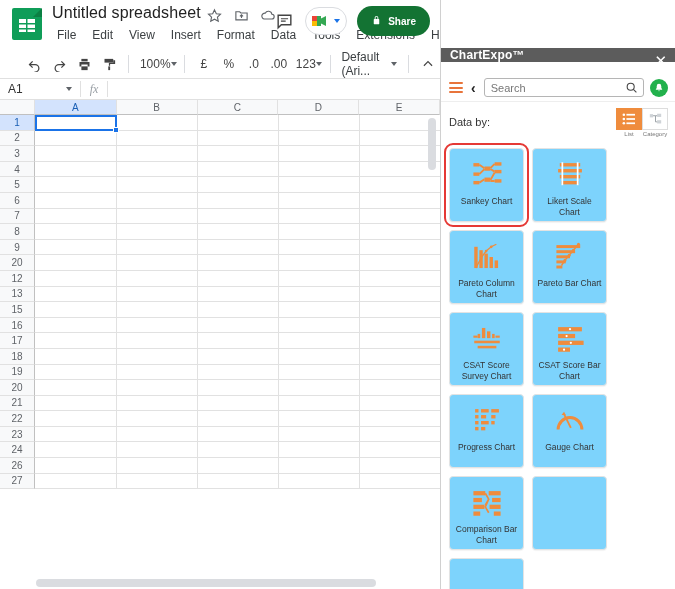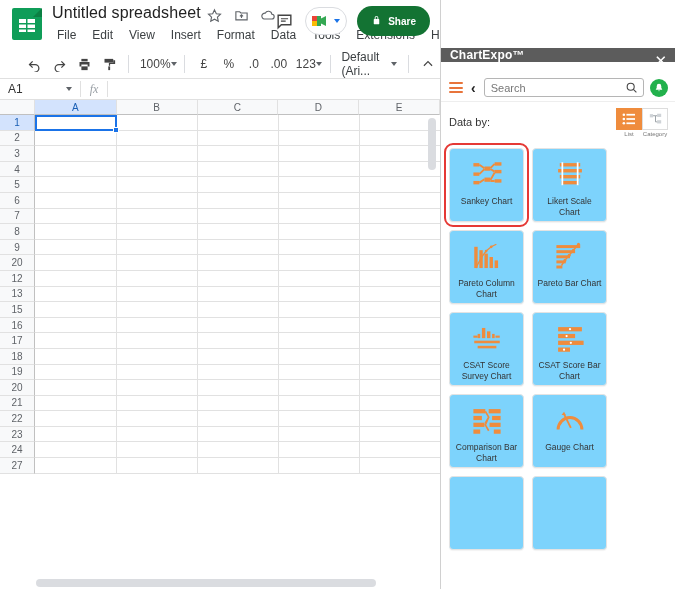--- a/index.html
+++ b/index.html
@@ -466,20 +466,28 @@
           </div>
           <div class="row">
             <div class="rh">24</div>
             <div class="cell" style="width: 82px;"></div>
             <div class="cell" style="width: 81px;"></div>
             <div class="cell" style="width: 81px;"></div>
             <div class="cell" style="width: 81px;"></div>
             <div class="cell" style="width: 81px;"></div>
           </div>
           <div class="row">
+            <div class="rh">26</div>
+            <div class="cell" style="width: 82px;"></div>
+            <div class="cell" style="width: 81px;"></div>
+            <div class="cell" style="width: 81px;"></div>
+            <div class="cell" style="width: 81px;"></div>
+            <div class="cell" style="width: 81px;"></div>
+          </div>
+          <div class="row">
             <div class="rh">27</div>
             <div class="cell" style="width: 82px;"></div>
             <div class="cell" style="width: 81px;"></div>
             <div class="cell" style="width: 81px;"></div>
             <div class="cell" style="width: 81px;"></div>
             <div class="cell" style="width: 81px;"></div>
           </div>
         </div>
       <div class="selbox"></div>
       <div class="selhandle"></div>
@@ -640,41 +648,59 @@
                 <circle cx="16" cy="13.5" r="1.3" fill="#fff"></circle>
                 <circle cx="21" cy="21.5" r="1.3" fill="#fff"></circle>
                 <circle cx="13" cy="29.5" r="1.3" fill="#fff"></circle>
               </svg>
             </div>
             <div class="tile-lbl">CSAT Score Bar Chart</div>
           </div>
           <div class="tile">
             <div class="tile-ic">
               <svg width="34" height="30" viewBox="0 0 40 34" fill="#ef8c3d">
+                <rect x="13" y="3" width="9" height="4"></rect>
+                <rect x="25" y="3" width="9" height="4"></rect>
+                <rect x="13" y="10" width="6" height="4"></rect>
+                <rect x="25" y="10" width="5" height="4"></rect>
+                <rect x="13" y="17" width="9" height="4"></rect>
+                <rect x="25" y="17" width="4" height="4"></rect>
+                <rect x="13" y="24" width="5" height="4"></rect>
+                <rect x="6" y="3" width="4" height="4"></rect>
+                <rect x="6" y="10" width="4" height="4"></rect>
+                <rect x="6" y="17" width="4" height="4"></rect>
+                <rect x="6" y="24" width="4" height="4"></rect>
+              </svg>
+            </div>
+            <div class="tile-lbl">Progress Chart</div>
+          </div>
+          <div class="tile">
+            <div class="tile-ic">
+              <svg width="34" height="30" viewBox="0 0 40 34" fill="#ef8c3d">
+                <path d="M6 27a14 14 0 0 1 28 0" fill="none" stroke="#ef8c3d" stroke-width="3.5"></path>
+                <path d="M13 9l8 16" stroke="#ef8c3d" stroke-width="2.2" fill="none"></path>
+                <path d="M10 10l3-4 2 4z"></path>
+              </svg>
+            </div>
+            <div class="tile-lbl">Gauge Chart</div>
+          </div>
+          <div class="tile">
+            <div class="tile-ic">
+              <svg width="34" height="30" viewBox="0 0 40 34" fill="#ef8c3d">
                 <rect x="4" y="3" width="14" height="5"></rect>
                 <rect x="4" y="11" width="10" height="5"></rect>
                 <rect x="4" y="19" width="13" height="5"></rect>
                 <rect x="4" y="27" width="8" height="5"></rect>
                 <rect x="22" y="3" width="14" height="5"></rect>
                 <rect x="26" y="11" width="10" height="5"></rect>
                 <rect x="23" y="19" width="13" height="5"></rect>
                 <rect x="28" y="27" width="8" height="5"></rect>
                 <path d="M18 5.5l4 7-4 7M22 12.5l-4 9 4 7" stroke="#ef8c3d" stroke-width="2" fill="none"></path>
               </svg>
             </div>
             <div class="tile-lbl">Comparison Bar Chart</div>
           </div>
-          <div class="tile">
-            <div class="tile-ic">
-              <svg width="34" height="30" viewBox="0 0 40 34" fill="#ef8c3d">
-                <path d="M6 27a14 14 0 0 1 28 0" fill="none" stroke="#ef8c3d" stroke-width="3.5"></path>
-                <path d="M13 9l8 16" stroke="#ef8c3d" stroke-width="2.2" fill="none"></path>
-                <path d="M10 10l3-4 2 4z"></path>
-              </svg>
-            </div>
-            <div class="tile-lbl">Gauge Chart</div>
-          </div>
           <div class="tile"></div>
           <div class="tile"></div>
         </div>
     </div>
   </div>
 </div>
 
 </body></html>

